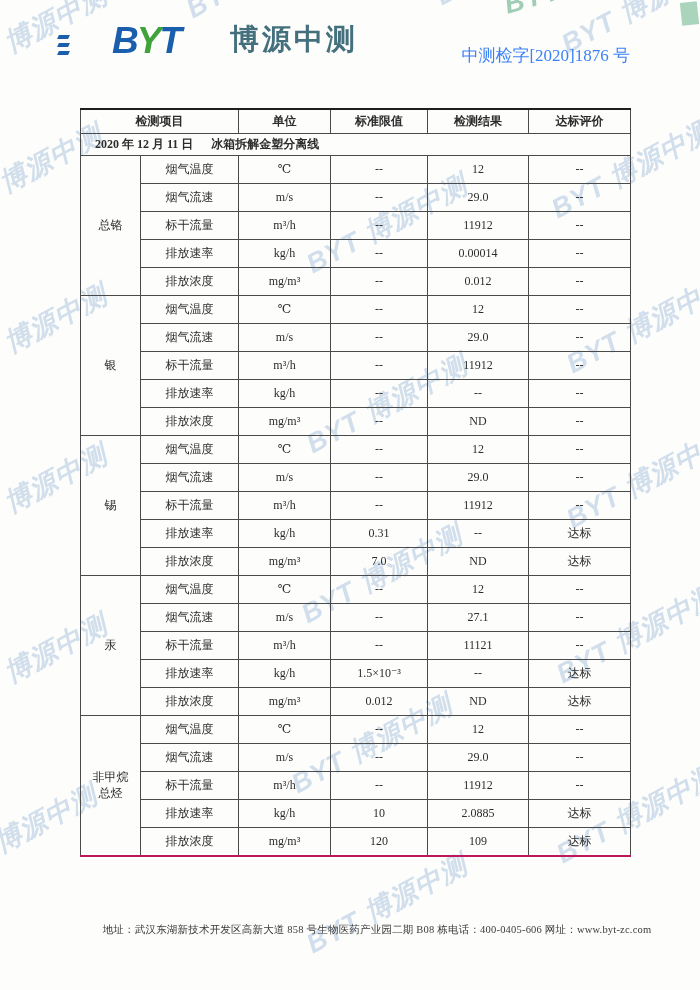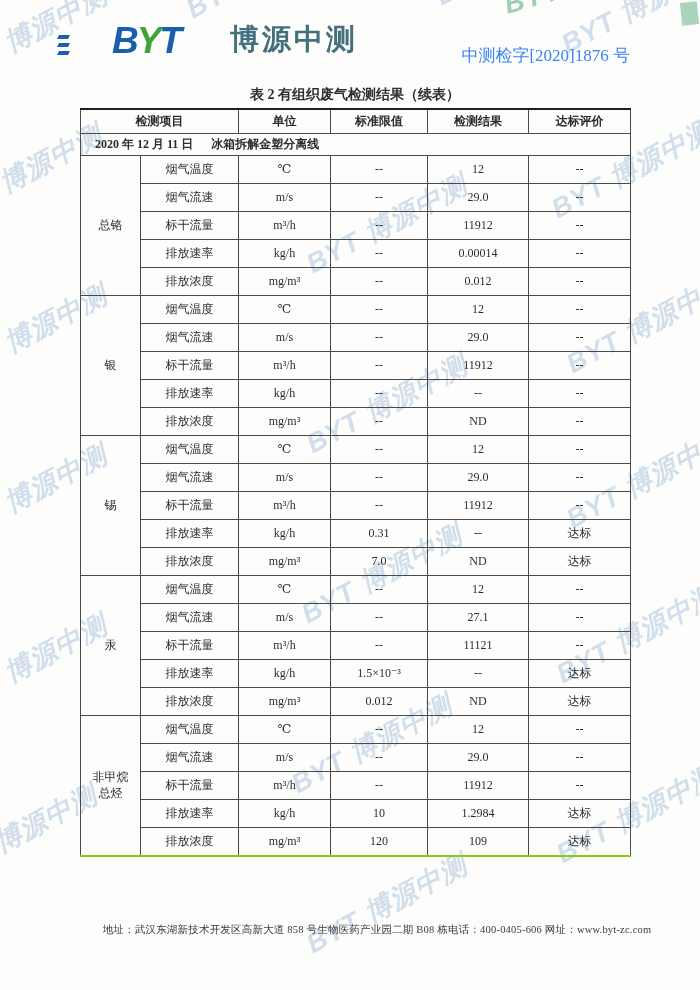--- a/index.html
+++ b/index.html
@@ -33,21 +33,21 @@
        font-size:29px; color:#44707e; margin-left:10px; letter-spacing:3px;}
   .doc-number{position:absolute; right:70px; top:44px; font-size:17px; color:#3b82f6; z-index:2;}
   
   .table-title{
     position:absolute; left:80px; top:86px; width:550px; text-align:center;
     font-size:14px; font-weight:700; z-index:2;
   }
   table.results{
     position:absolute; left:80px; top:108px; width:550px; z-index:2;
     border-collapse:collapse; table-layout:fixed;
-    border-top:2px solid #1e1e1e; border-bottom:2px solid #84cc16;
+    border-top:2px solid #1e1e1e; border-bottom:2px solid #be185d;
     background:transparent;
   }
   table.results th, table.results td{
     border:1px solid #4a4a4a; font-size:12px; text-align:center;
     vertical-align:middle; padding:0; font-weight:400; color:#2c2c2c;
   }
   table.results th{height:23px; font-weight:700;}
   tr.date-row td{height:21px; text-align:left; font-weight:700; padding-left:14px;}
   tr.data-row td{height:27px;}
   td.group-cell{white-space:pre-line; line-height:1.3;}
@@ -92,21 +92,20 @@
           <i></i>
           <i></i>
           <i></i>
         </span>
       <span class="byt"><span class="l-blue">B</span><span class="l-green">Y</span><span class="l-blue">T</span></span>
       <span class="logo-name">博源中测</span>
     </div>
     <div class="doc-number">中测检字[2020]1876 号</div>
   </div>
 
-  <div class="table-title">表 2  有组织废气检测结果（续表）</div>
 
   <table class="results" id="results-table">
     <colgroup>
       <col style="width:60px">
         <col style="width:98px">
         <col style="width:92px">
       <col style="width:97px">
         <col style="width:101px">
         <col style="width:102px">
     </colgroup>
@@ -287,21 +286,21 @@
           <td>标干流量</td>
           <td>m³/h</td>
           <td>--</td>
           <td>11912</td>
           <td>--</td>
         </tr>
         <tr class="data-row">
           <td>排放速率</td>
           <td>kg/h</td>
           <td>10</td>
-          <td>1.2984</td>
+          <td>2.0885</td>
           <td>达标</td>
         </tr>
         <tr class="data-row">
           <td>排放浓度</td>
           <td>mg/m³</td>
           <td>120</td>
           <td>109</td>
           <td>达标</td>
         </tr>
       </tbody>

